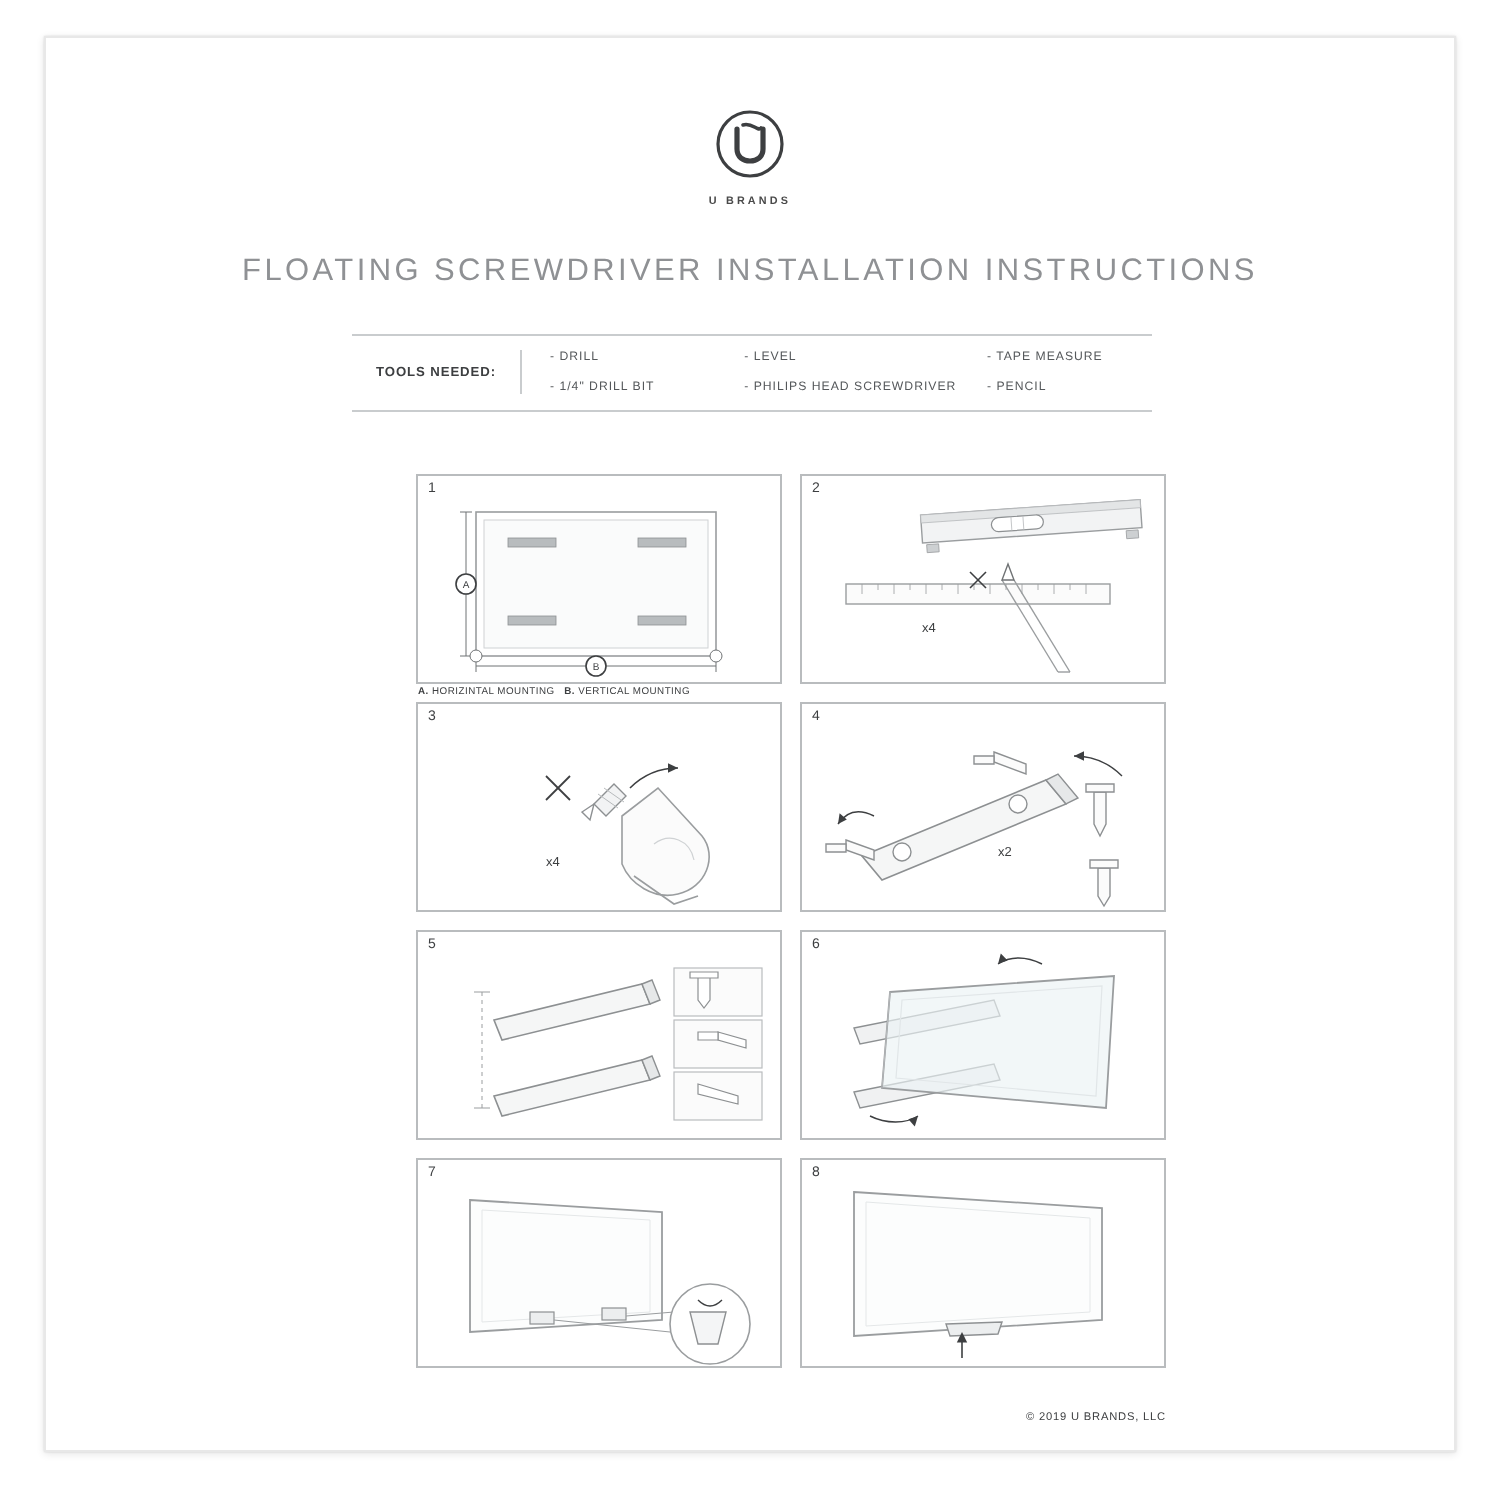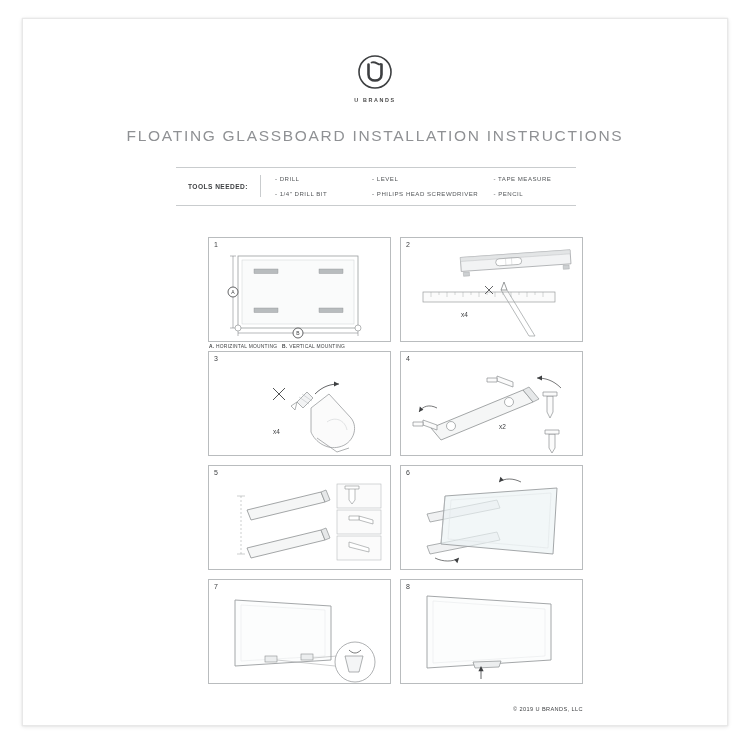--- a/index.html
+++ b/index.html
@@ -178,21 +178,21 @@
       <span class="logo-mark">
         <svg width="34" height="34" viewBox="0 0 34 34">
           <circle cx="17" cy="17" r="16" fill="none" stroke="#3d3f41" stroke-width="1.6"></circle>
           <path d="M10.5 9.5 L10.5 19.5 C10.5 23.4 13.5 25.5 17 25.5 C20.5 25.5 23.5 23.4 23.5 19.5 L23.5 9.5" fill="none" stroke="#3d3f41" stroke-width="2.6" stroke-linecap="round"></path>
           <path d="M13.5 7.5 C18 6 21 11 22.5 9" fill="none" stroke="#3d3f41" stroke-width="1.8" stroke-linecap="round"></path>
         </svg>
       </span>
       <div class="logo-brand">U BRANDS</div>
     </div>
 
-    <div class="title">FLOATING GLASSBOARD INSTALLATION INSTRUCTIONS</div>
+    <div class="title">FLOATING SCREWDRIVER INSTALLATION INSTRUCTIONS</div>
 
     <div class="tools">
       <div class="tools-label">TOOLS NEEDED:</div>
       <div class="tools-cols">
         <div class="tools-col c1">
           <div class="tool-item">- DRILL</div>
           <div class="tool-item">- 1/4" DRILL BIT</div>
         </div>
         <div class="tools-col c2">
           <div class="tool-item">- LEVEL</div>

